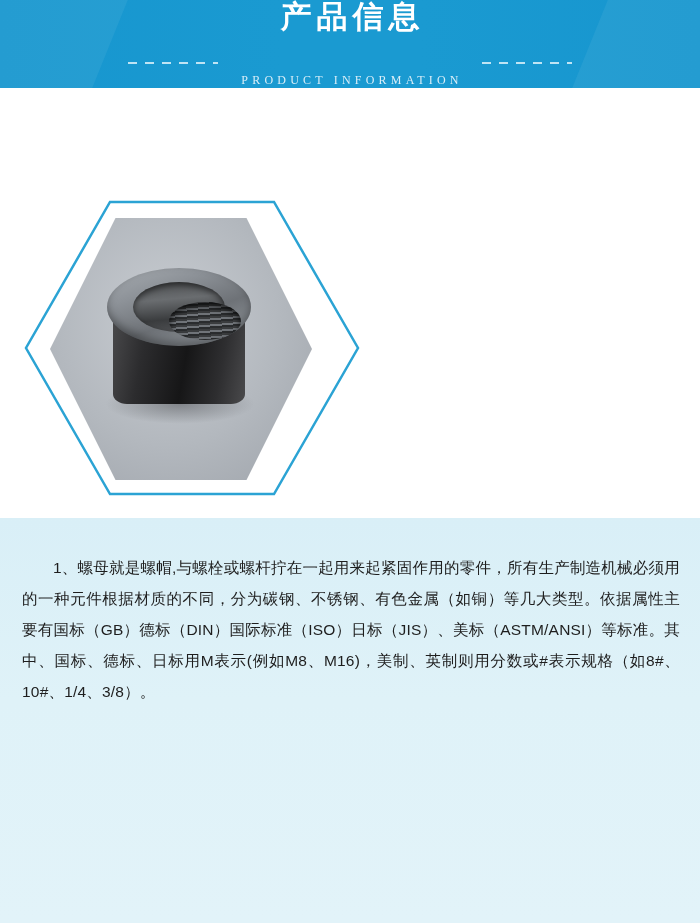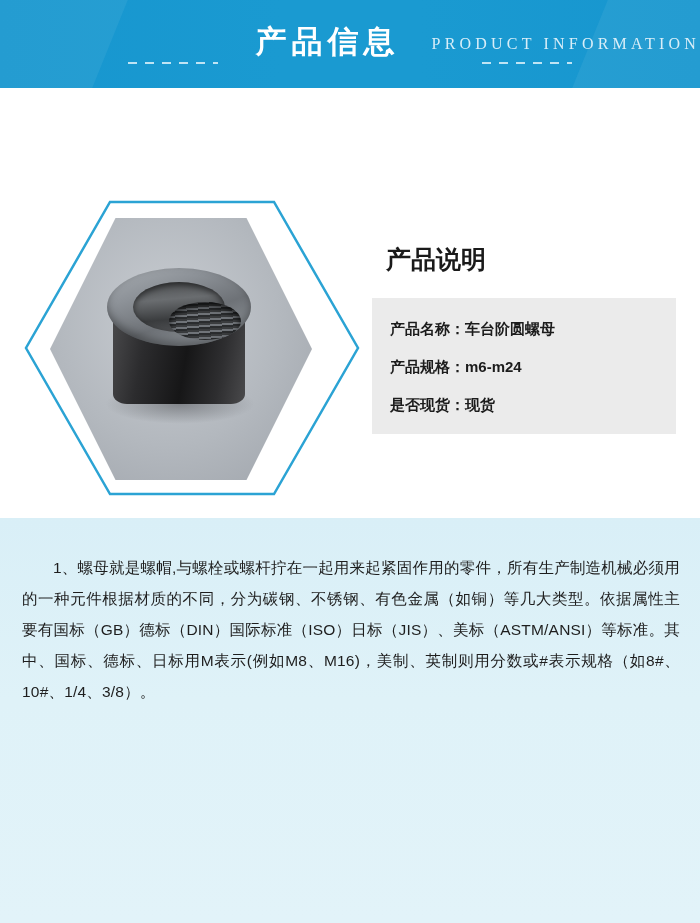--- a/index.html
+++ b/index.html
@@ -27,37 +27,36 @@
     width: 700px;
     height: 88px;
     background: #1a9ad1;
     background: linear-gradient(90deg, #1796cf 0%, #1a9ad1 40%, #1a9ad1 60%, #1796cf 100%);
     overflow: hidden;
   }
   .banner-inner {
     position: absolute;
     left: 0; top: 0; right: 0; bottom: 0;
     display: flex;
-    flex-direction: row;
+    flex-direction: column;
     align-items: center;
-    justify-content: flex-end;
-    gap: 28px;
+    justify-content: space-between;
   }
   .banner-title {
     color: #ffffff;
     font-size: 31px;
     letter-spacing: 5px;
     font-weight: bold;
     line-height: 1.1;
     margin-bottom: 4px;
     text-indent: 5px;
   }
   .banner-sub {
     color: #d9eef8;
-    font-size: 16px;
+    font-size: 12px;
     letter-spacing: 4.2px;
     text-indent: 4px;
     font-family: "Liberation Serif", serif;
   }
   
   .banner-dash {
     position: absolute;
     top: 62px;
     height: 2px;
     width: 90px;
@@ -244,28 +243,20 @@
               <div class="nut-thread"></div>
             </div>
           </div>
         </div>
       </div>
       <svg class="hex-outer" viewBox="0 0 340 300">
         <polygon points="88,4 252,4 336,150 252,296 88,296 4,150" fill="none" stroke="#2ba3d4" stroke-width="2.5"></polygon>
       </svg>
     </div>
 
-    <div class="info-block">
-      <div class="info-title">产品说明</div>
-      <div class="info-card">
-        <div class="info-row">产品名称：车台阶圆螺母</div>
-        <div class="info-row">产品规格：m6-m24</div>
-        <div class="info-row">是否现货：现货</div>
-      </div>
-    </div>
 
   </div>
 
   <div class="desc-section">
     <p class="desc-p">1、螺母就是螺帽,与螺栓或螺杆拧在一起用来起紧固作用的零件，所有生产制造机械必须用的一种元件根据材质的不同，分为碳钢、不锈钢、有色金属（如铜）等几大类型。依据属性主要有国标（GB）德标（DIN）国际标准（ISO）日标（JIS）、美标（ASTM/ANSI）等标准。其中、国标、德标、日标用M表示(例如M8、M16)，美制、英制则用分数或#表示规格（如8#、10#、1/4、3/8）。</p>
   </div>
 
 </div>
 
 </body></html>

